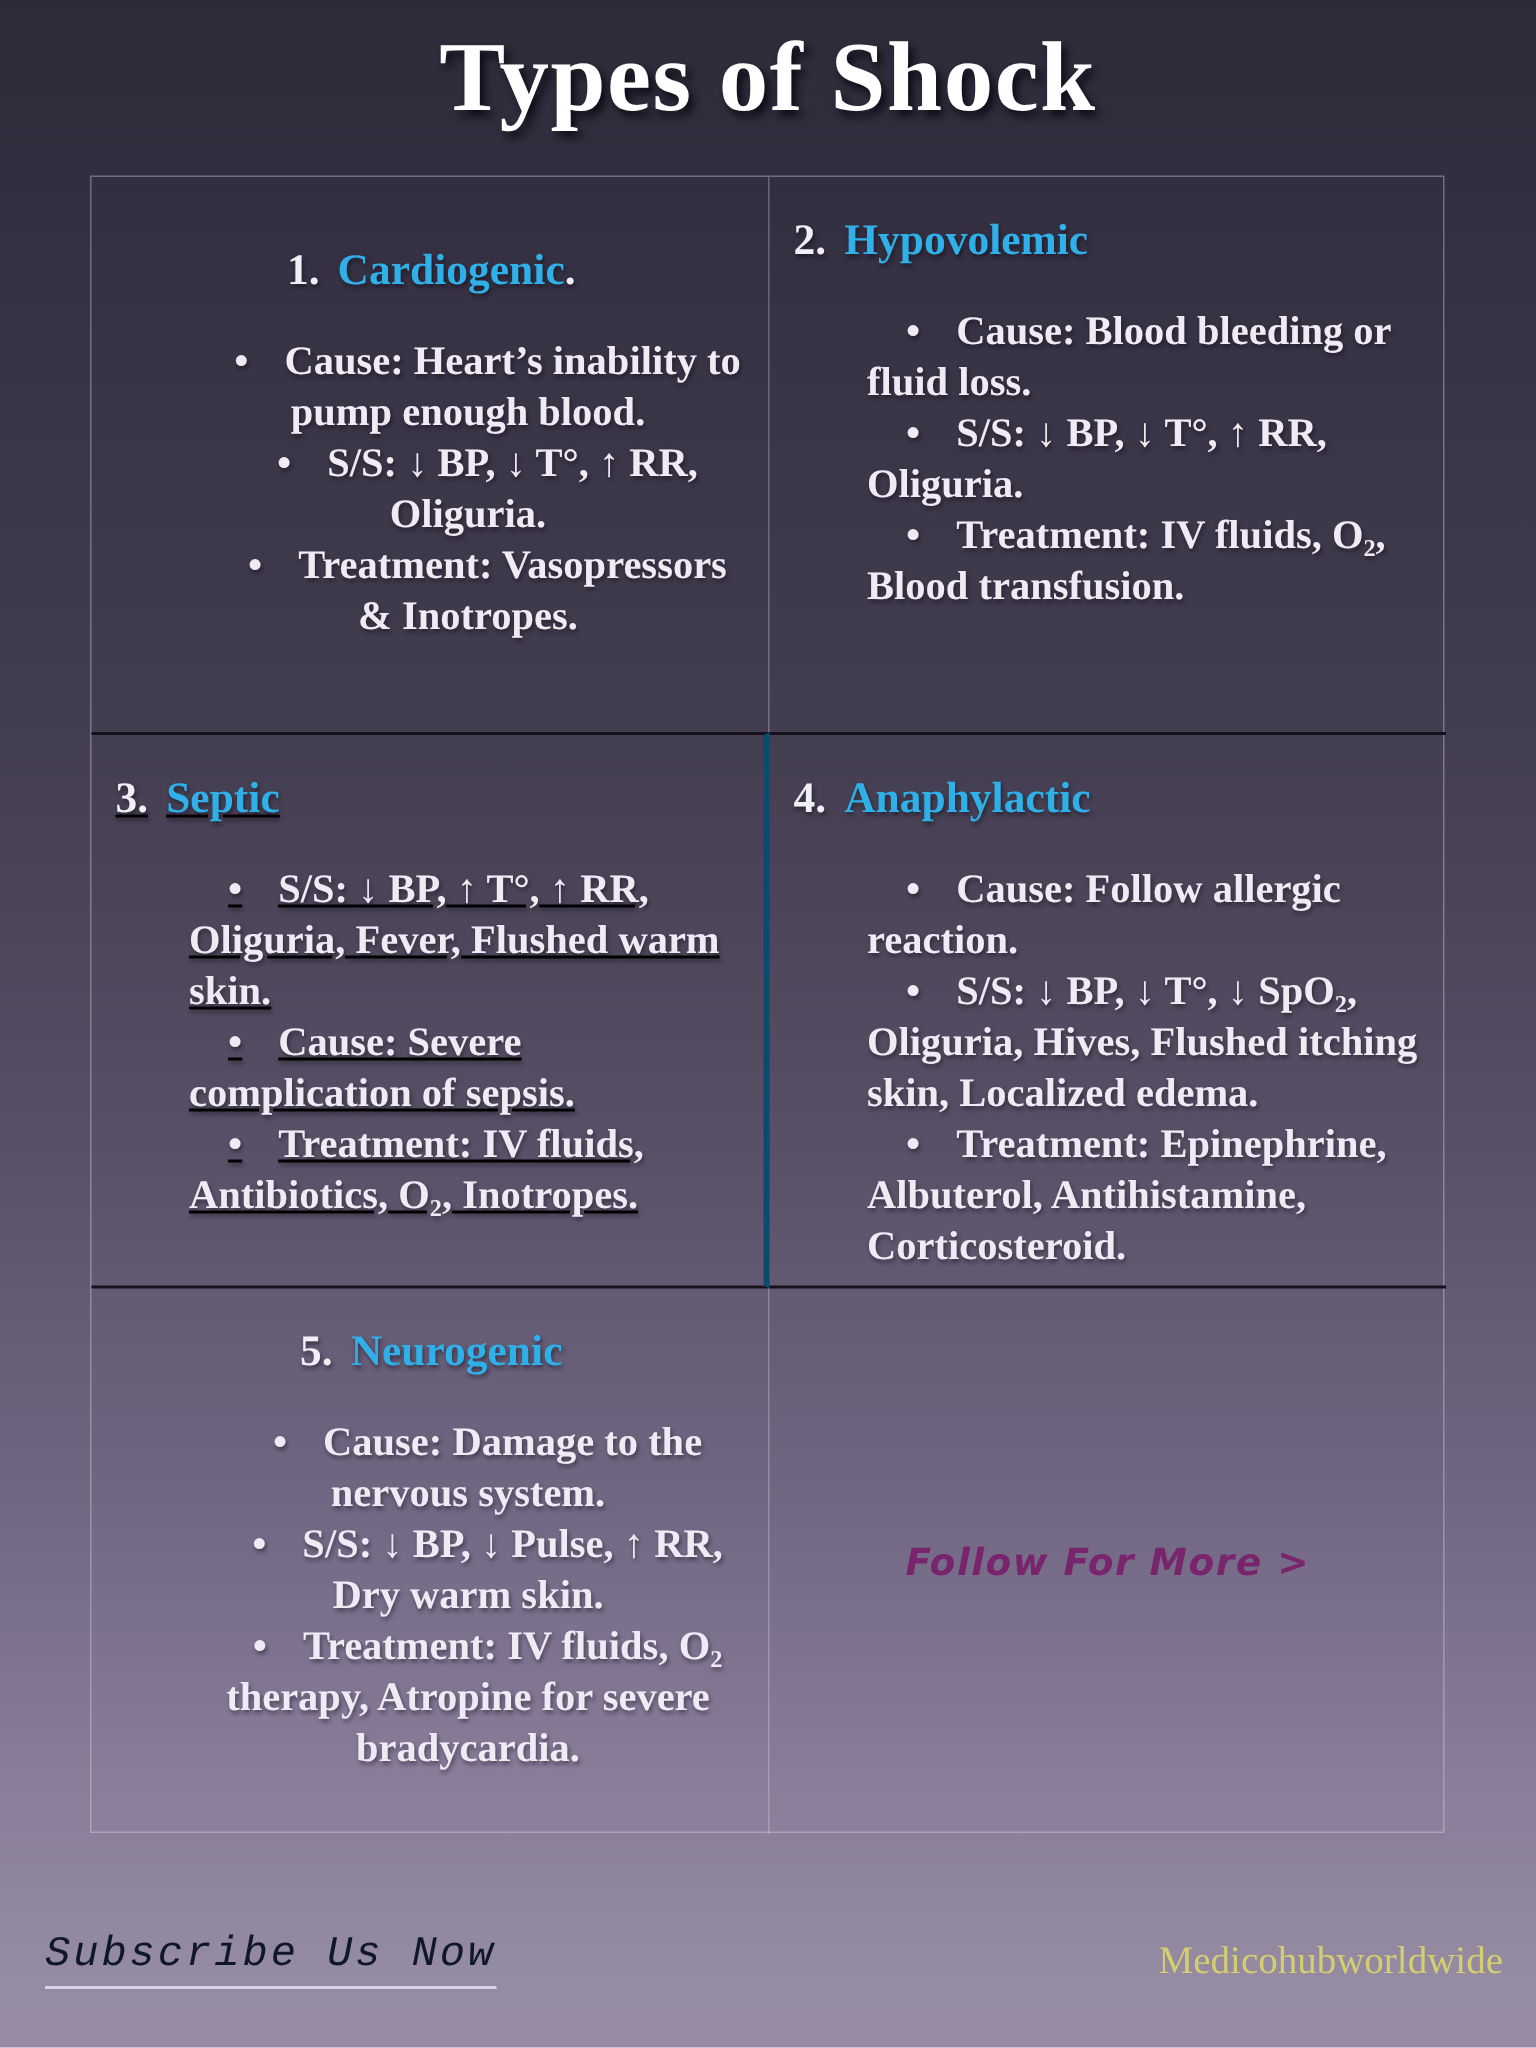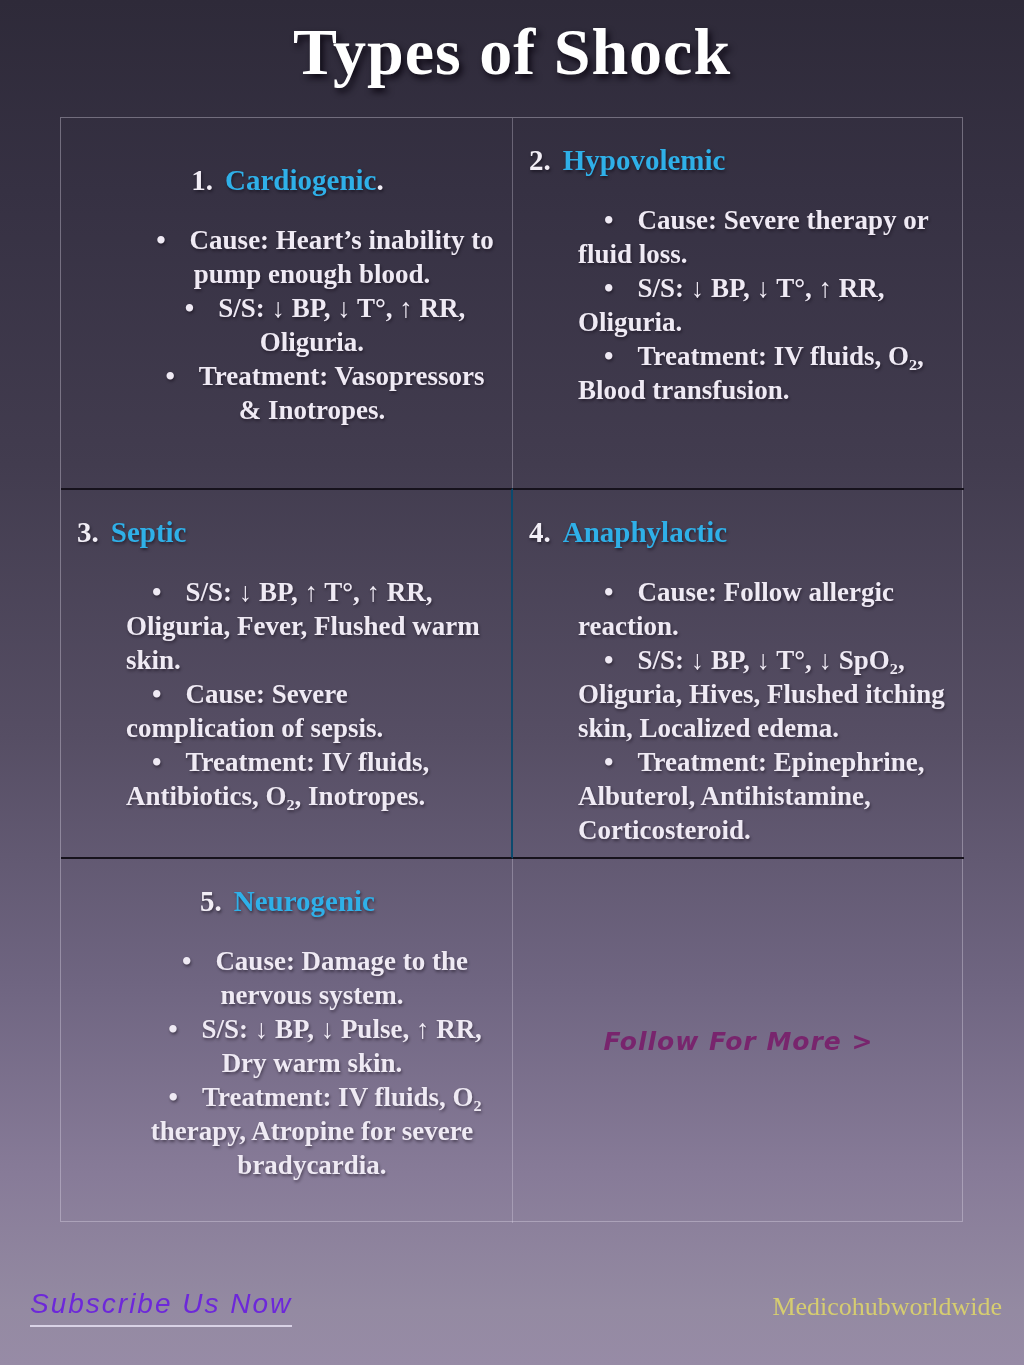--- a/index.html
+++ b/index.html
@@ -27,21 +27,21 @@
     grid-template-columns: 452px 451px;
     grid-template-rows: 370px 371px 364px;
     border: 1px solid rgba(232,226,242,0.35);
     box-sizing: border-box;
   }
   .cell { box-sizing: border-box; padding: 26px 14px 0 8px; overflow: hidden; }
   .cell.deep { padding-top: 46px; }
   .cell.shallow { }
   .divider-light { border-right: 1px solid rgba(232,226,242,0.30); text-align: center; }
   .row2 { border-top: 2px solid #16121c; border-bottom: 2px solid #16121c; }
-  .divider-dark { border-right: 2px solid #0c4a6e; }
+  .divider-dark { border-right: 4px solid #0c4a6e; text-decoration: underline; }
   .heading {
     margin: 0 0 0 8px;
     font-size: 29px; font-weight: bold; color: #f2eef6;
     text-shadow: 1px 2px 3px rgba(10,5,15,0.5);
   }
   .heading .num { margin-right: 12px; }
   .heading .name { color: #2fb0e8; }
   .bullets { margin-top: 26px; }
   .bullet {
     margin: 0 0 0 57px; text-indent: 26px;
@@ -51,23 +51,23 @@
   }
   .bullet .gap { display: inline-block; width: 24px; }
   .follow-cell { display: flex; align-items: center; justify-content: center; padding: 0; }
   .follow-text {
     font-family: "DejaVu Sans", sans-serif; font-style: italic;
     font-size: 25px; font-weight: bold; letter-spacing: 1px;
     color: #78256d;
   }
   .subscribe {
     position: absolute; left: 30px; top: 1288px;
-    font-family: Liberation Sans, sans-serif; font-style: italic;
+    font-family: Liberation Mono, monospace; font-style: italic;
     font-size: 28px; letter-spacing: 2px;
-    color: #6d28d9; text-decoration: none;
+    color: #0f172a; text-decoration: none;
     border-bottom: 2px solid #d9d2e6; padding-bottom: 5px;
   }
   .brand {
     position: absolute; right: 22px; top: 1292px;
     font-size: 26px; color: #d6cd70;
     font-family: "Liberation Serif", "DejaVu Serif", serif;
   }
 </style>
 </head>
 <body>
@@ -81,21 +81,21 @@
     <div class="bullets">
       <p class="bullet"><span>•</span><span class="gap"></span><span>Cause: Heart’s inability to pump enough blood.</span></p>
       <p class="bullet"><span>•</span><span class="gap"></span><span>S/S: ↓ BP, ↓ T°, ↑ RR, Oliguria.</span></p>
       <p class="bullet"><span>•</span><span class="gap"></span><span>Treatment: Vasopressors &amp; Inotropes.</span></p>
     </div>
   </div>
 
   <div class="cell">
     <h2 class="heading"><span class="num">2.</span><span class="name">Hypovolemic</span><span></span></h2>
     <div class="bullets">
-      <p class="bullet"><span>•</span><span class="gap"></span><span>Cause: Severe therapy or fluid loss.</span></p>
+      <p class="bullet"><span>•</span><span class="gap"></span><span>Cause: Blood bleeding or fluid loss.</span></p>
       <p class="bullet"><span>•</span><span class="gap"></span><span>S/S: ↓ BP, ↓ T°, ↑ RR, Oliguria.</span></p>
       <p class="bullet"><span>•</span><span class="gap"></span><span>Treatment: IV fluids, O₂, Blood transfusion.</span></p>
     </div>
   </div>
 
   <div class="cell row2 divider-dark">
     <h2 class="heading"><span class="num">3.</span><span class="name">Septic</span><span></span></h2>
     <div class="bullets">
       <p class="bullet"><span>•</span><span class="gap"></span><span>S/S: ↓ BP, ↑ T°, ↑ RR, Oliguria, Fever, Flushed warm skin.</span></p>
       <p class="bullet"><span>•</span><span class="gap"></span><span>Cause: Severe complication of sepsis.</span></p>

